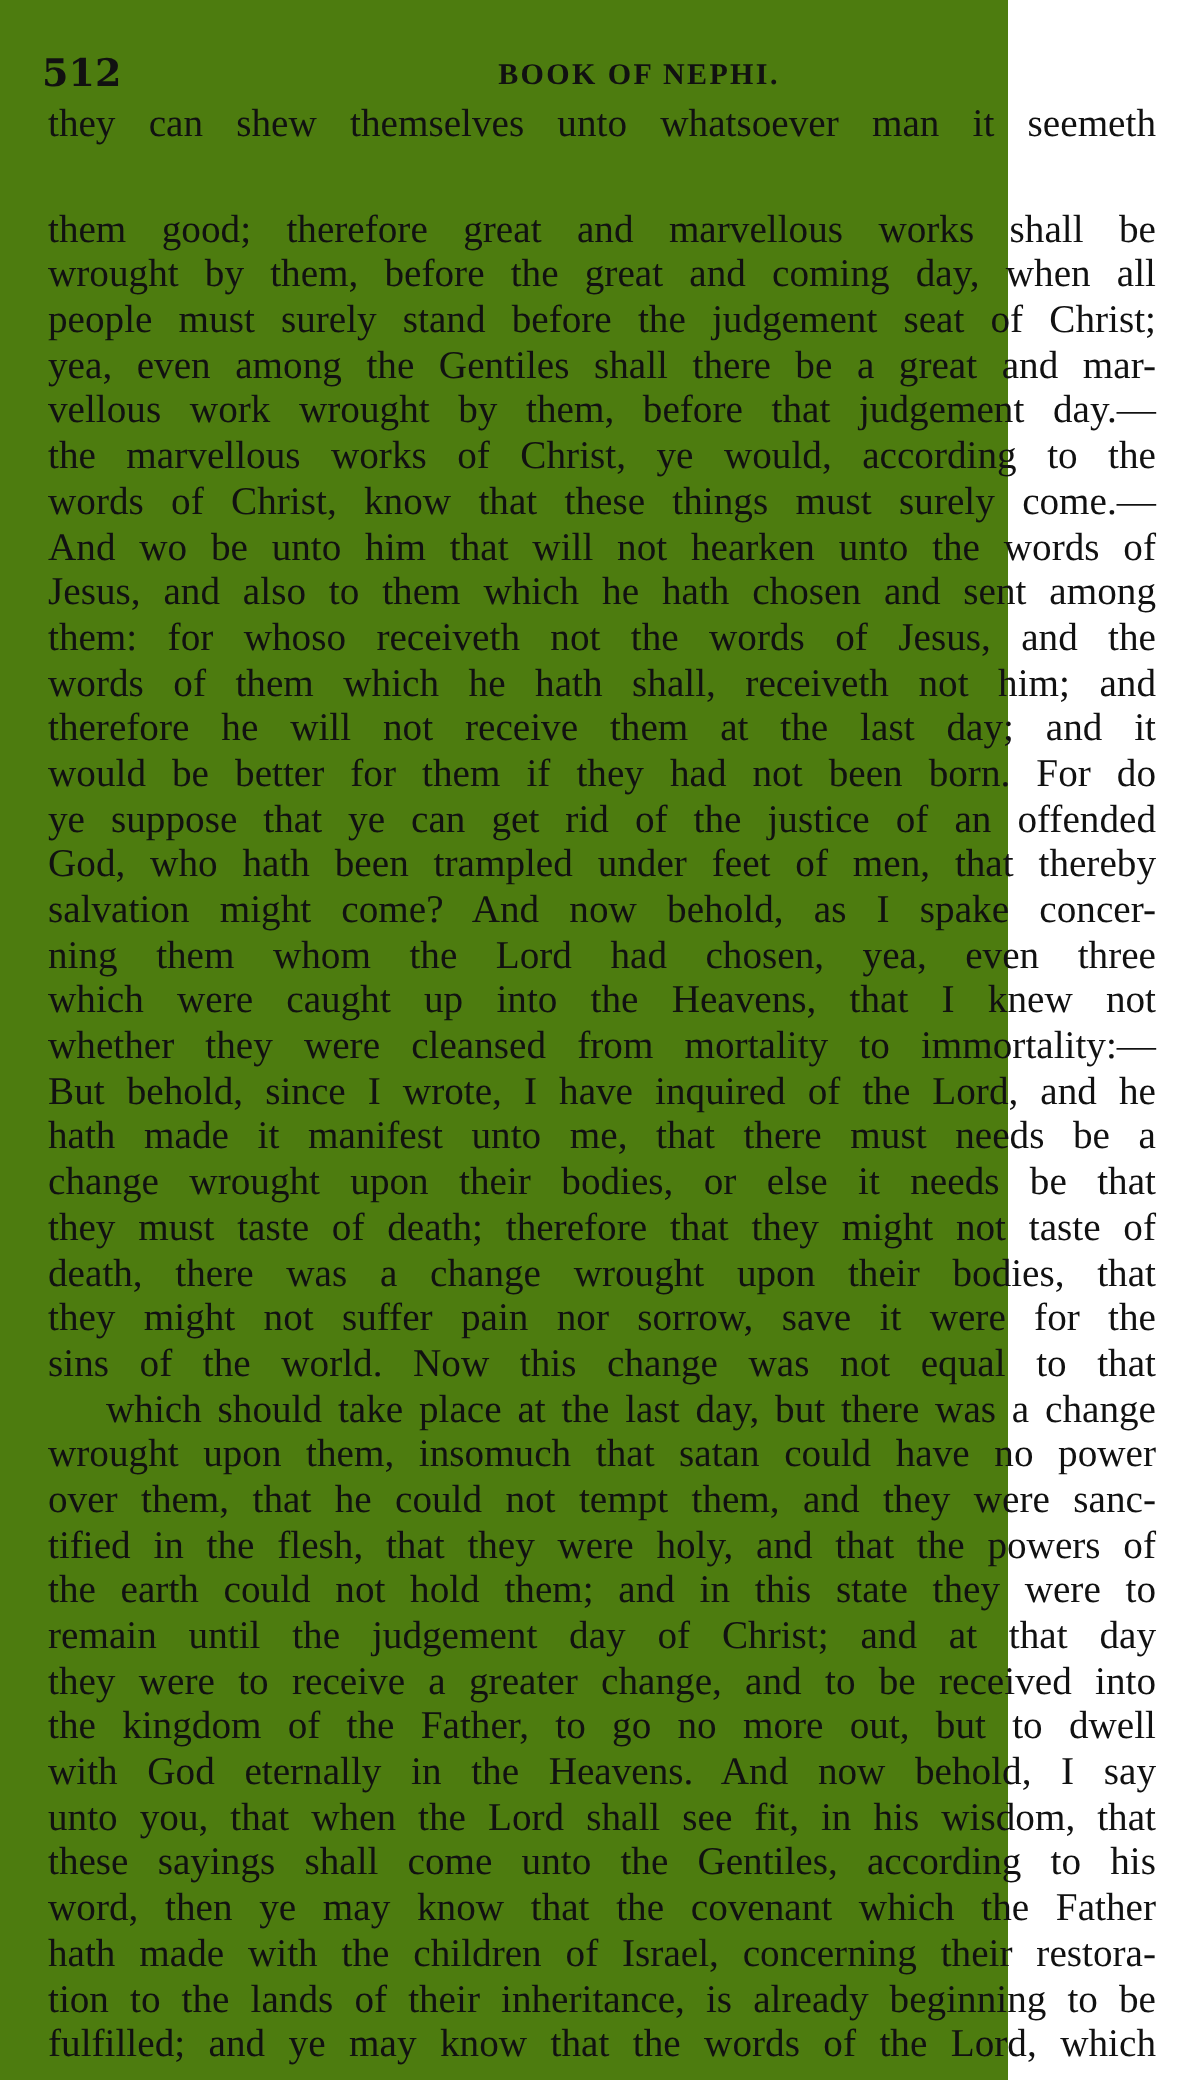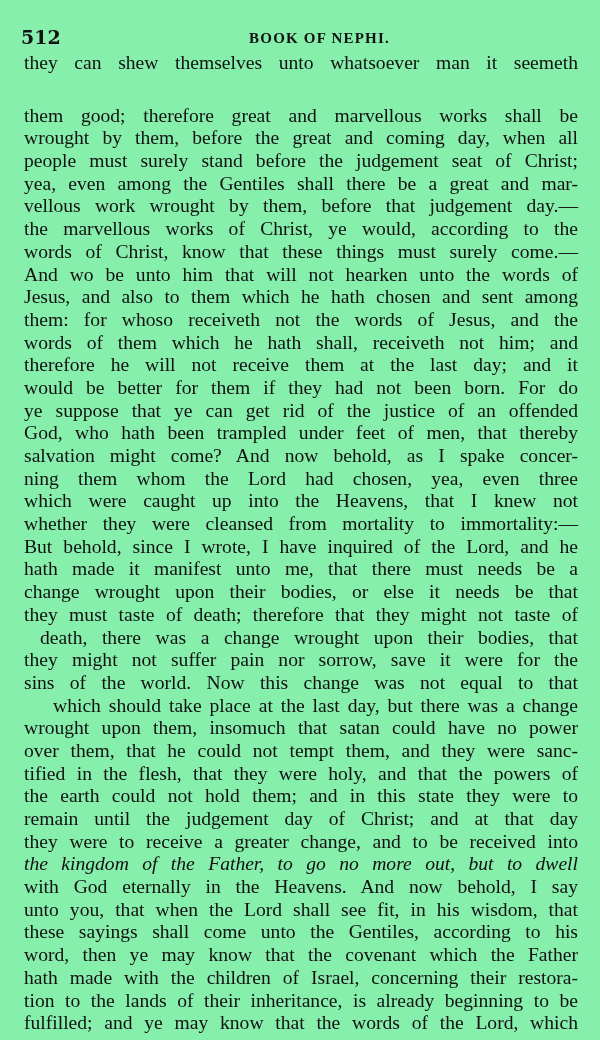--- a/index.html
+++ b/index.html
@@ -1,17 +1,17 @@
 <!DOCTYPE html>
 <html><head>
 <meta charset="utf-8">
 <style>
   html, body { margin: 0; padding: 0; background: #ffffff; }
   body { width: 600px; height: 1040px; overflow: hidden; position: relative; }
-  .page { position: absolute; left: 0; top: 0; width: 600px; height: 1040px; background: #86efac; color: #111; }
+  .page { position: absolute; left: 0; top: 0; width: 504px; height: 1040px; background: #4d7c0f; color: #111; }
   .header { position: absolute; top: 26px; left: 21px; width: 557px; height: 24px; }
   .page-num { position: absolute; left: 0; top: 0; font-family: "DejaVu Serif", serif; font-weight: bold; font-size: 19px; line-height: 22px; }
   .running-head { position: absolute; left: 0; right: 0; top: 3px; text-align: center; font-family: "Liberation Serif", serif; font-weight: bold; font-size: 15px; letter-spacing: 1.2px; line-height: 18px; padding-left: 40px; }
   .body-text { position: absolute; top: 52px; left: 24px; width: 554px; font-family: "Liberation Serif", serif; font-size: 19.6px; line-height: 24.56px; }
   .line { display: block; white-space: nowrap; text-align: justify; text-align-last: justify; height: 24.56px; overflow: visible; }
   .line.last { text-align-last: justify; }
 </style>
 </head>
 <body>
 
@@ -39,31 +39,31 @@
       <span class="line" style="height: 22.6977px; display: block;">ye suppose that ye can get rid of the justice of an offended</span>
       <span class="line" style="height: 22.6977px; display: block;">God, who hath been trampled under feet of men, that thereby</span>
       <span class="line" style="height: 22.6977px; display: block;">salvation might come? And now behold, as I spake concer-</span>
       <span class="line" style="height: 22.6977px; display: block;">ning them whom the Lord had chosen, yea, even three</span>
       <span class="line" style="height: 22.6977px; display: block;">which were caught up into the Heavens, that I knew not</span>
       <span class="line" style="height: 22.6977px; display: block;">whether they were cleansed from mortality to immortality:—</span>
       <span class="line" style="height: 22.6977px; display: block;">But behold, since I wrote, I have inquired of the Lord, and he</span>
       <span class="line" style="height: 22.6977px; display: block;">hath made it manifest unto me, that there must needs be a</span>
       <span class="line" style="height: 22.6977px; display: block;">change wrought upon their bodies, or else it needs be that</span>
       <span class="line" style="height: 22.6977px; display: block;">they must taste of death; therefore that they might not taste of</span>
-      <span class="line" style="height: 22.6977px; display: block; margin-left: 16px;">death, there was a change wrought upon their bodies, that</span>
+      <span class="line" style="height: 22.6977px; display: block;">death, there was a change wrought upon their bodies, that</span>
       <span class="line" style="height: 22.6977px; display: block;">they might not suffer pain nor sorrow, save it were for the</span>
       <span class="line" style="height: 22.6977px; display: block;">sins of the world. Now this change was not equal to that</span>
       <span class="line" style="height: 22.6977px; display: block; margin-left: 29px;">which should take place at the last day, but there was a change</span>
       <span class="line" style="height: 22.6977px; display: block;">wrought upon them, insomuch that satan could have no power</span>
       <span class="line" style="height: 22.6977px; display: block;">over them, that he could not tempt them, and they were sanc-</span>
       <span class="line" style="height: 22.6977px; display: block;">tified in the flesh, that they were holy, and that the powers of</span>
       <span class="line" style="height: 22.6977px; display: block;">the earth could not hold them; and in this state they were to</span>
       <span class="line" style="height: 22.6977px; display: block;">remain until the judgement day of Christ; and at that day</span>
       <span class="line" style="height: 22.6977px; display: block;">they were to receive a greater change, and to be received into</span>
-      <span class="line" style="height: 22.6977px; display: block; font-style: italic;">the kingdom of the Father, to go no more out, but to dwell</span>
+      <span class="line" style="height: 22.6977px; display: block;">the kingdom of the Father, to go no more out, but to dwell</span>
       <span class="line" style="height: 22.6977px; display: block;">with God eternally in the Heavens. And now behold, I say</span>
       <span class="line" style="height: 22.6977px; display: block;">unto you, that when the Lord shall see fit, in his wisdom, that</span>
       <span class="line" style="height: 22.6977px; display: block;">these sayings shall come unto the Gentiles, according to his</span>
       <span class="line" style="height: 22.6977px; display: block;">word, then ye may know that the covenant which the Father</span>
       <span class="line" style="height: 22.6977px; display: block;">hath made with the children of Israel, concerning their restora-</span>
       <span class="line" style="height: 22.6977px; display: block;">tion to the lands of their inheritance, is already beginning to be</span>
       <span class="line last" style="height: 22.6977px; display: block;">fulfilled; and ye may know that the words of the Lord, which</span>
     </div>
 </div>
 

